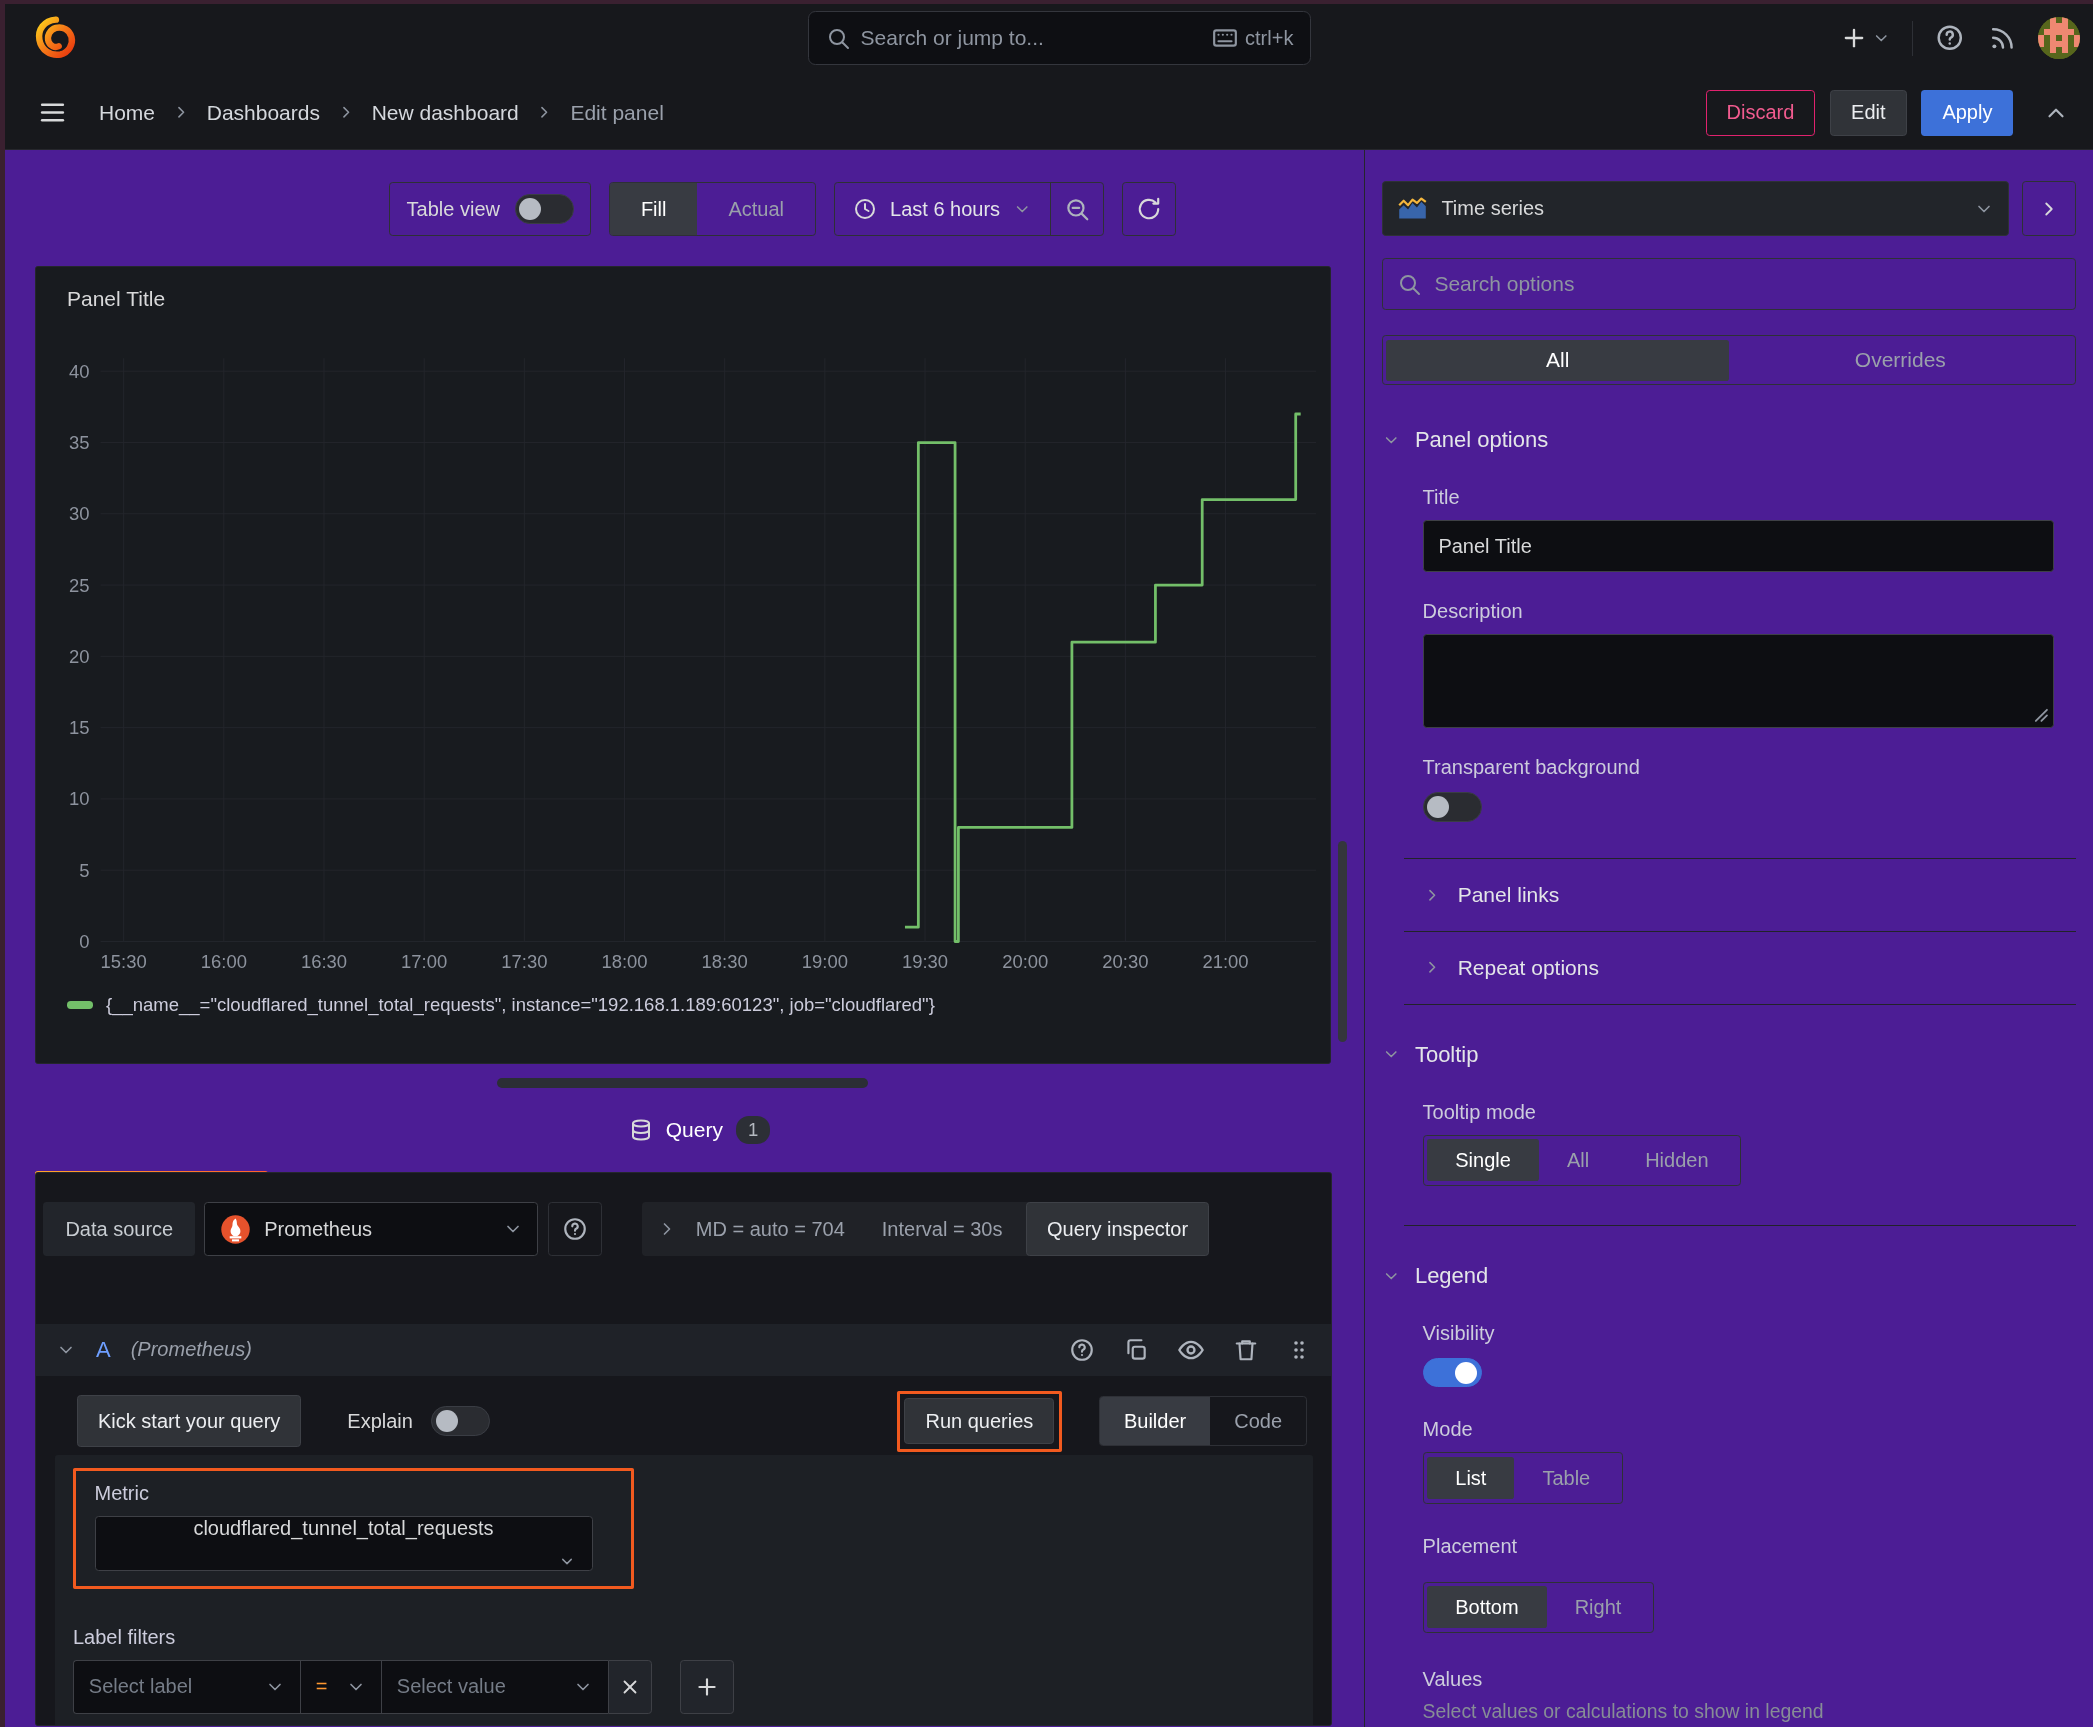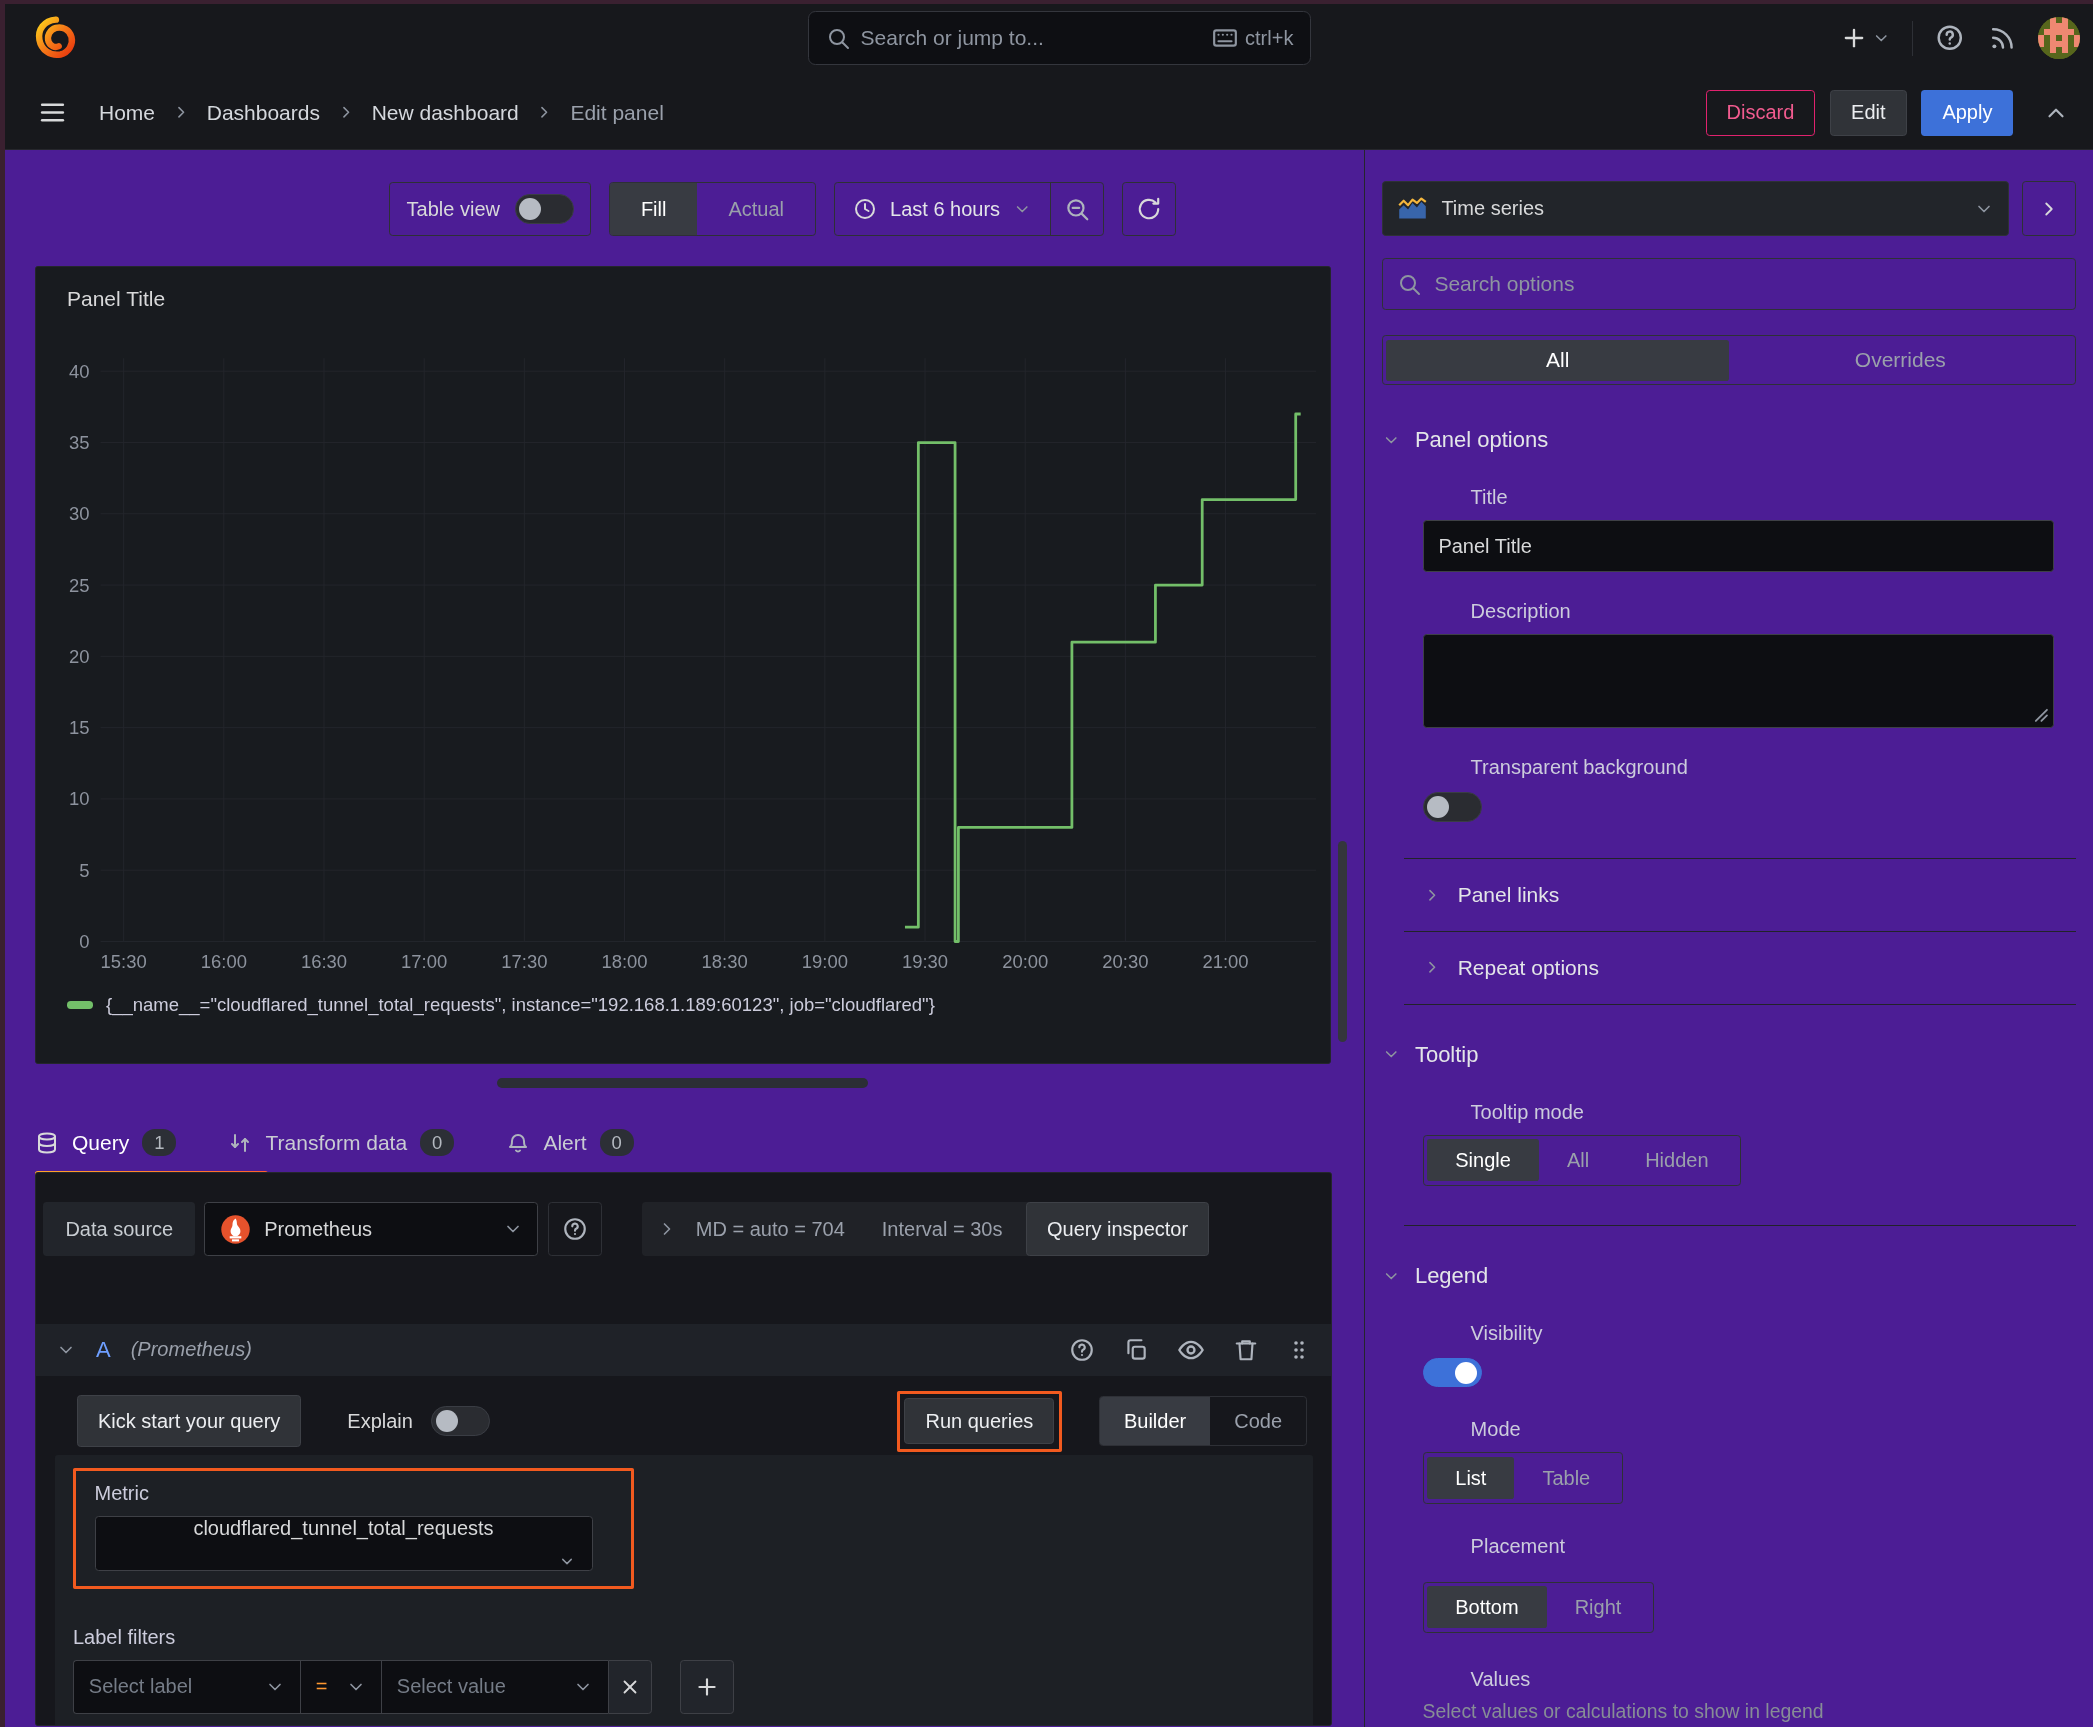--- a/index.html
+++ b/index.html
@@ -68,21 +68,21 @@
   .ytick { fill:#8d939e; font-size:20px; text-anchor:end; font-family:"Liberation Sans",sans-serif; }
   .xtick { fill:#8d939e; font-size:20px; text-anchor:middle; font-family:"Liberation Sans",sans-serif; }
   .series-line { fill:none; stroke:#73bf69; stroke-width:3; stroke-linejoin:round; }
   .chart-legend { position:absolute; left:31px; top:727px; display:flex; align-items:center; gap:13px; }
   .legend-swatch { width:26px; height:7.4px; border-radius:3.7px; background:#73bf69; }
   .legend-label { font-size:18.5px; color:#ccccdc; }
 
   .drag-pill { margin:14px 0 0 497px; width:371px; height:10px; border-radius:5.5px; background:#2b2e35; cursor:grab; }
 
   
-  .tabs-row { position:relative; margin:28px 0 0 35px; height:53px; display:flex; align-items:center; gap:52px; }
+  .tabs-row { position:relative; margin:28px 0 0 35px; height:53px; display:flex; align-items:center; gap:52px;flex-direction:column; }
   .tab { display:flex; align-items:center; gap:13px; font-size:21px; color:#c9ccd2; cursor:pointer; }
   .tab.active { color:#fff; }
   .count-badge { background:#2c2f36; color:#b4b9c0; border-radius:13px; font-size:18.5px; padding:2.8px 12px; }
   .tab-underline { position:absolute; left:0; top:55px; width:233px; height:5.5px; border-radius:2.8px;
     background:linear-gradient(to right,#ffa52b,#ff5f2e); }
 
   
   .query-section { margin:2.8px 32px 0 35px; height:554px; background:#16171c; border:0.9px solid #24262c; border-radius:2.8px;
     position:relative; overflow:hidden; }
   .ds-row { display:flex; align-items:center; margin:28px 24px 0 7.4px; height:57px; gap:9.2px; }
@@ -152,21 +152,21 @@
   .section-content { padding-left:41px; padding-right:22px; }
   .divider { height:0.9px; background:#222329; margin-left:22px; }
   .collapsed-row { display:flex; align-items:center; gap:16.6px; padding:24px 0 24px 41px; font-size:21px; color:#e3e5e8; cursor:pointer; }
 
   .input { width:100%; height:52px; background:#0d0e12; border:0.9px solid #3e4046; border-radius:3.7px; color:#d8d9da;
     font-size:20px; font-family:inherit; padding:0 14.8px; outline:none; }
   .textarea-wrap { position:relative; }
   .textarea { width:100%; height:94px; background:#0d0e12; border:0.9px solid #3e4046; border-radius:3.7px; }
   .resize-corner { position:absolute; right:5.5px; bottom:5.5px; }
 
-  .sb-label { font-size:20px; color:#ccccdc;margin-left:48px; }
+  .sb-label { font-size:20px; color:#ccccdc; }
   .inline-seg { display:inline-flex; border:0.9px solid #2e3136; border-radius:3.7px; padding:3.7px; }
   .inline-seg .opt { display:flex; align-items:center; justify-content:center; padding:0 28px; height:42px; font-size:20px;
     color:#9aa0ab; border-radius:2.8px; cursor:pointer; }
   .inline-seg .opt.sel { background:#383b42; color:#fff; }
   .values-help { margin-top:9.2px; font-size:19.4px; color:#878d96; }
 </style>
 </head>
 <body>
 
 <div id="root">

